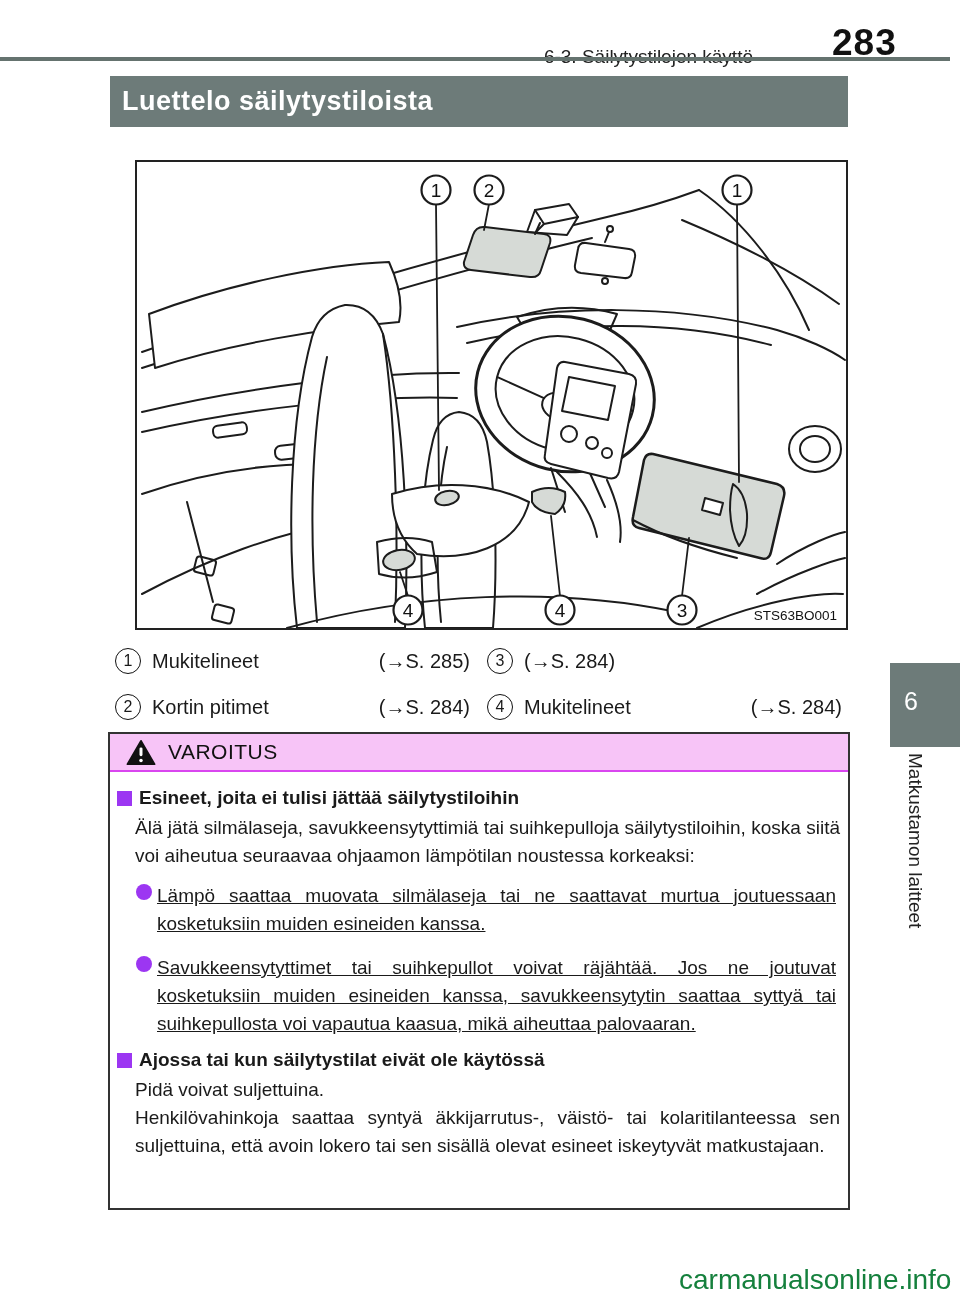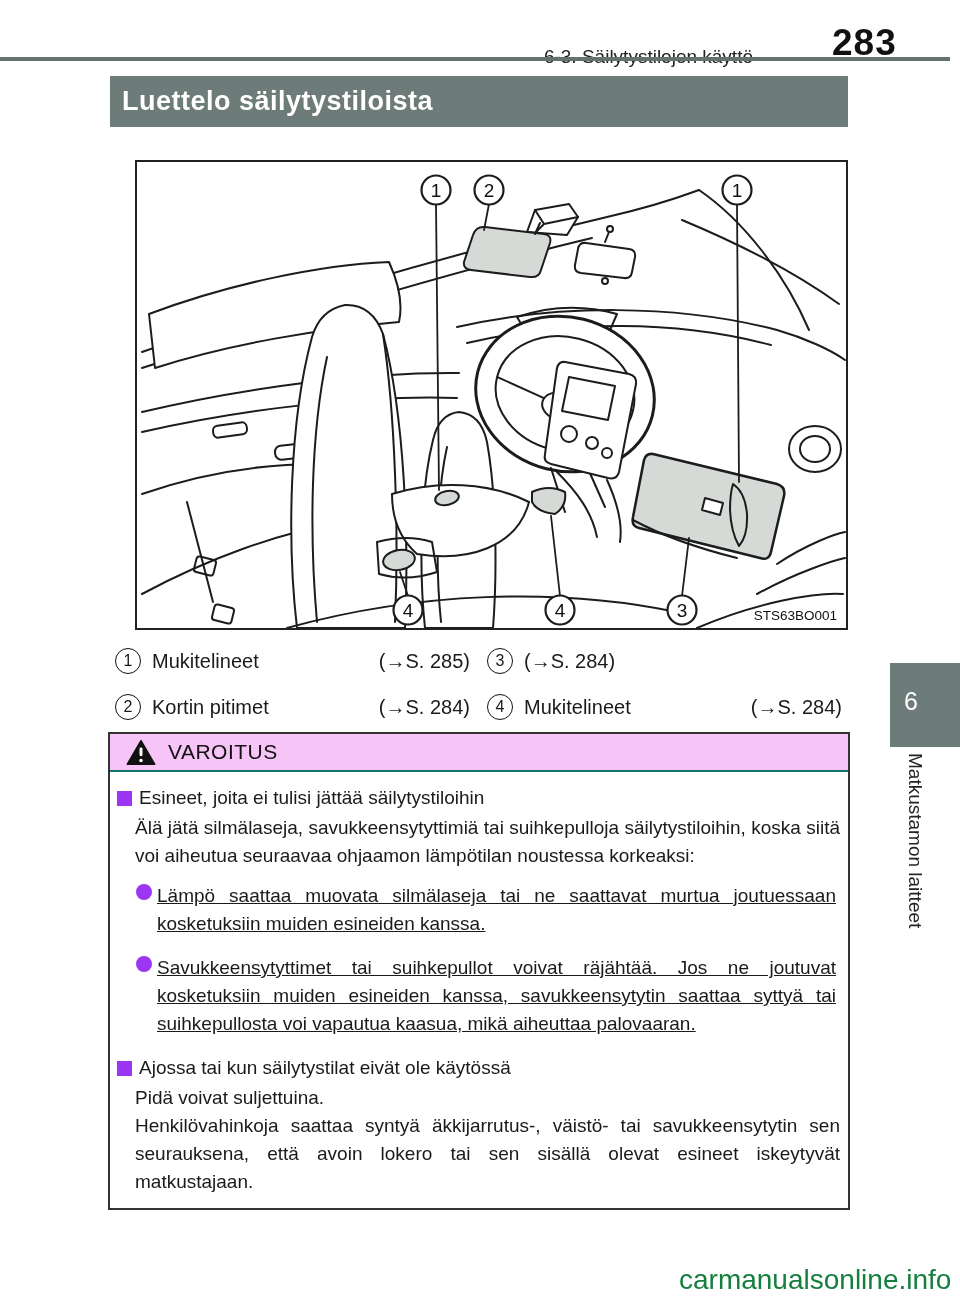--- a/index.html
+++ b/index.html
@@ -27,28 +27,28 @@
             display:grid; grid-template-columns:355px 355px; column-gap:17px; row-gap:16px; }
   .lg-item { display:flex; align-items:center; height:30px; font-size:20px; }
   .lnum { flex:0 0 auto; width:26px; height:26px; border:1.6px solid #111; border-radius:50%;
           text-align:center; line-height:23px; font-size:16px; margin-right:11px; }
   .llabel { flex:1 1 auto; }
   .lref { flex:0 0 auto; }
 
   
   .warn-box { position:absolute; left:108px; top:732px; width:742px; height:478px;
               border:2px solid #333; background:#fff; }
-  .warn-head { height:38px; background:#f7c4f7; border-bottom:2px solid #0f766e;
+  .warn-head { height:38px; background:#f7c4f7; border-bottom:2px solid #d946ef;
                display:flex; align-items:center; padding-left:16px; }
   .warn-head .w-title { font-size:21px; color:#111; margin-left:12px; letter-spacing:0.5px; }
   .warn-body { padding:12px 8px 0 7px; font-size:19px; line-height:28px; }
   .w-h { display:flex; margin:0 0 2px 0; }
   .w-h .sq { flex:0 0 auto; width:15px; height:15px; background:#9c36f2; margin:7px 7px 0 0; }
-  .w-h .w-h-text { font-weight:normal; }
-  .w-h.second { margin-top:12px; }
+  .w-h .w-h-text { font-weight:bold; }
+  .w-h.second { margin-top:4px; }
   .warn-body p { margin:0 0 0 18px; text-align:justify; }
   .w-b { display:flex; margin:8px 0 0 19px; }
   .w-b .dot { flex:0 0 auto; width:16px; height:16px; border-radius:50%; background:#9c36f2; margin:6px 1px 0 0; }
   .w-b p { flex:1 1 auto; margin:4px; text-align:justify;text-decoration:underline; }
 
   
   .side-tab { position:absolute; left:890px; top:663px; width:70px; height:84px; background:#6d7b79; }
   .side-tab span { display:block; padding:24px 0 0 14px; color:#fff; font-size:25px; }
   .side-label { position:absolute; left:904px; top:753px; height:210px;
                 writing-mode:vertical-rl; font-size:19px; color:#222; }
@@ -224,21 +224,21 @@
       <div class="w-b">
         <span class="dot"></span>
         <p>Savukkeensytyttimet tai suihkepullot voivat räjähtää. Jos ne joutuvat kosketuksiin muiden esineiden kanssa, savukkeensytytin saattaa syttyä tai suihkepullosta voi vapautua kaasua, mikä aiheuttaa palovaaran.</p>
       </div>
 
       <div class="w-h second">
         <span class="sq"></span>
         <span class="w-h-text">Ajossa tai kun säilytystilat eivät ole käytössä</span>
       </div>
       <p>Pidä voivat suljettuina.</p>
-      <p>Henkilövahinkoja saattaa syntyä äkkijarrutus-, väistö- tai savukkeensytytin sen seurauksena, että avoin lokero tai sen sisällä olevat esineet iskeytyvät matkustajaan.</p>
+      <p>Henkilövahinkoja saattaa syntyä äkkijarrutus-, väistö- tai kolaritilanteessa sen suljettuina, että avoin lokero tai sen sisällä olevat esineet iskeytyvät matkustajaan.</p>
 
     </div>
   </div>
 
   <div class="side-tab">
     <span>6</span>
   </div>
   <div class="side-label">Matkustamon laitteet</div>
 
   <div class="watermark">carmanualsonline.info</div>

